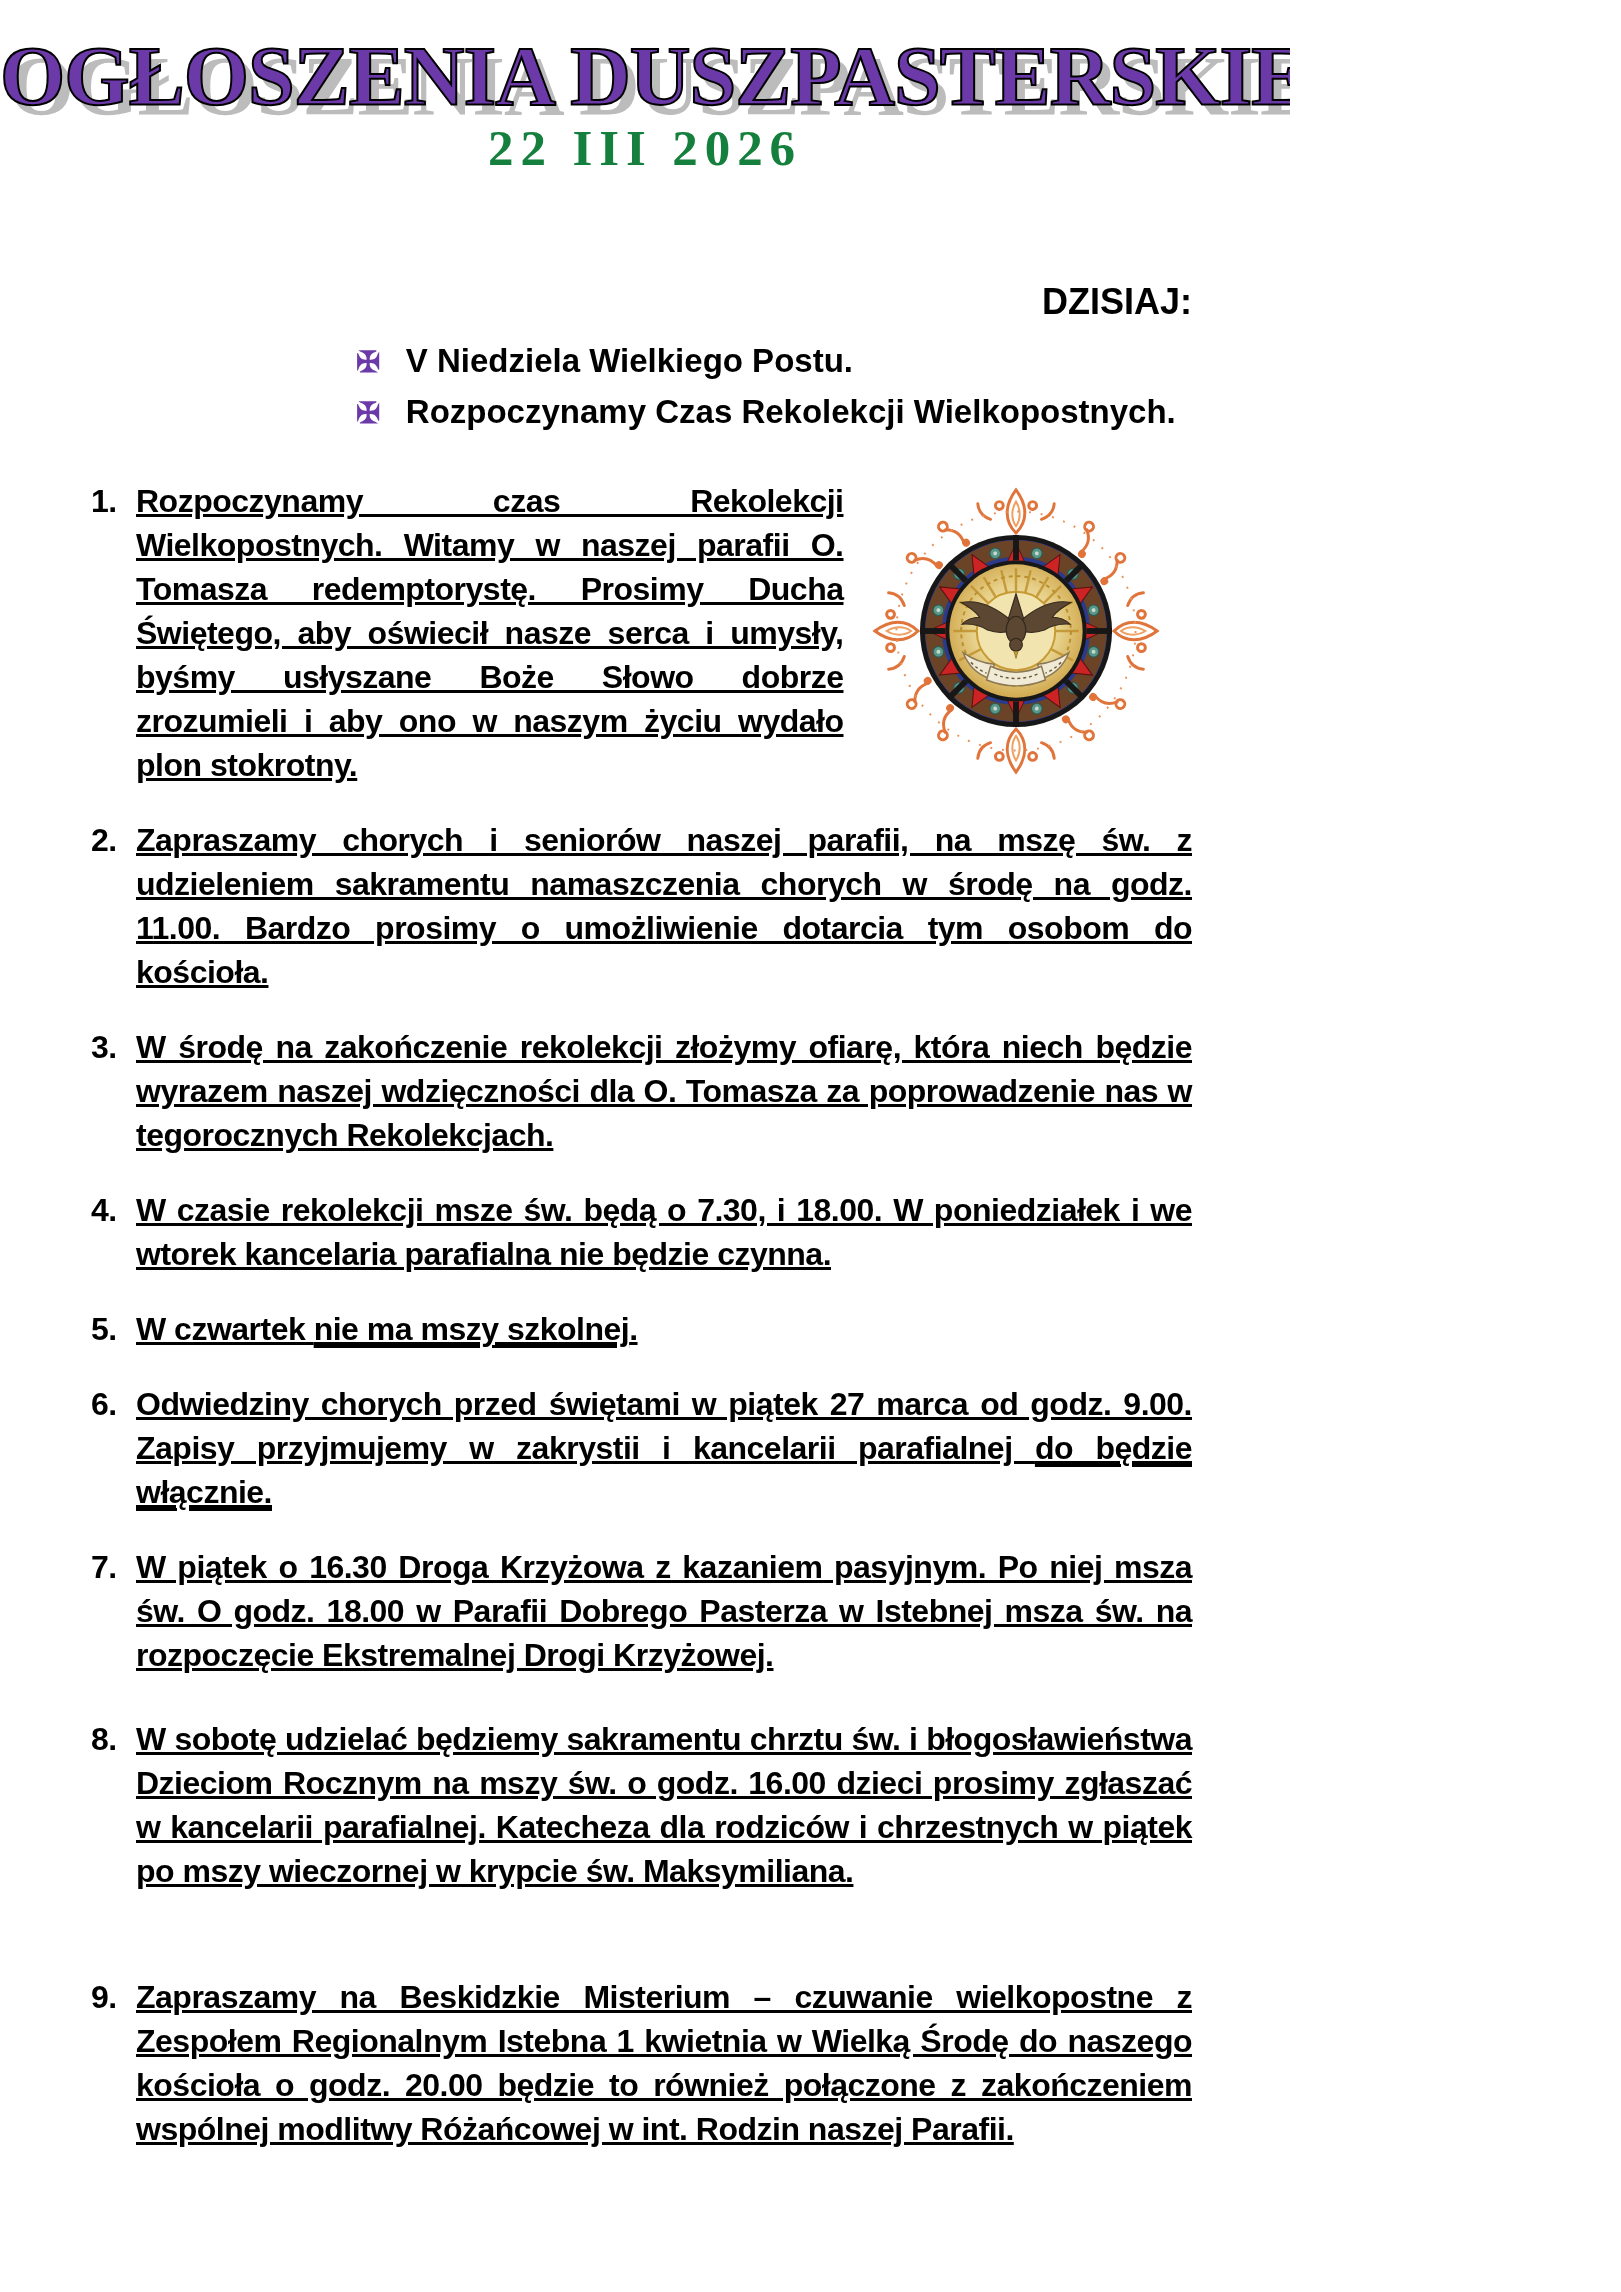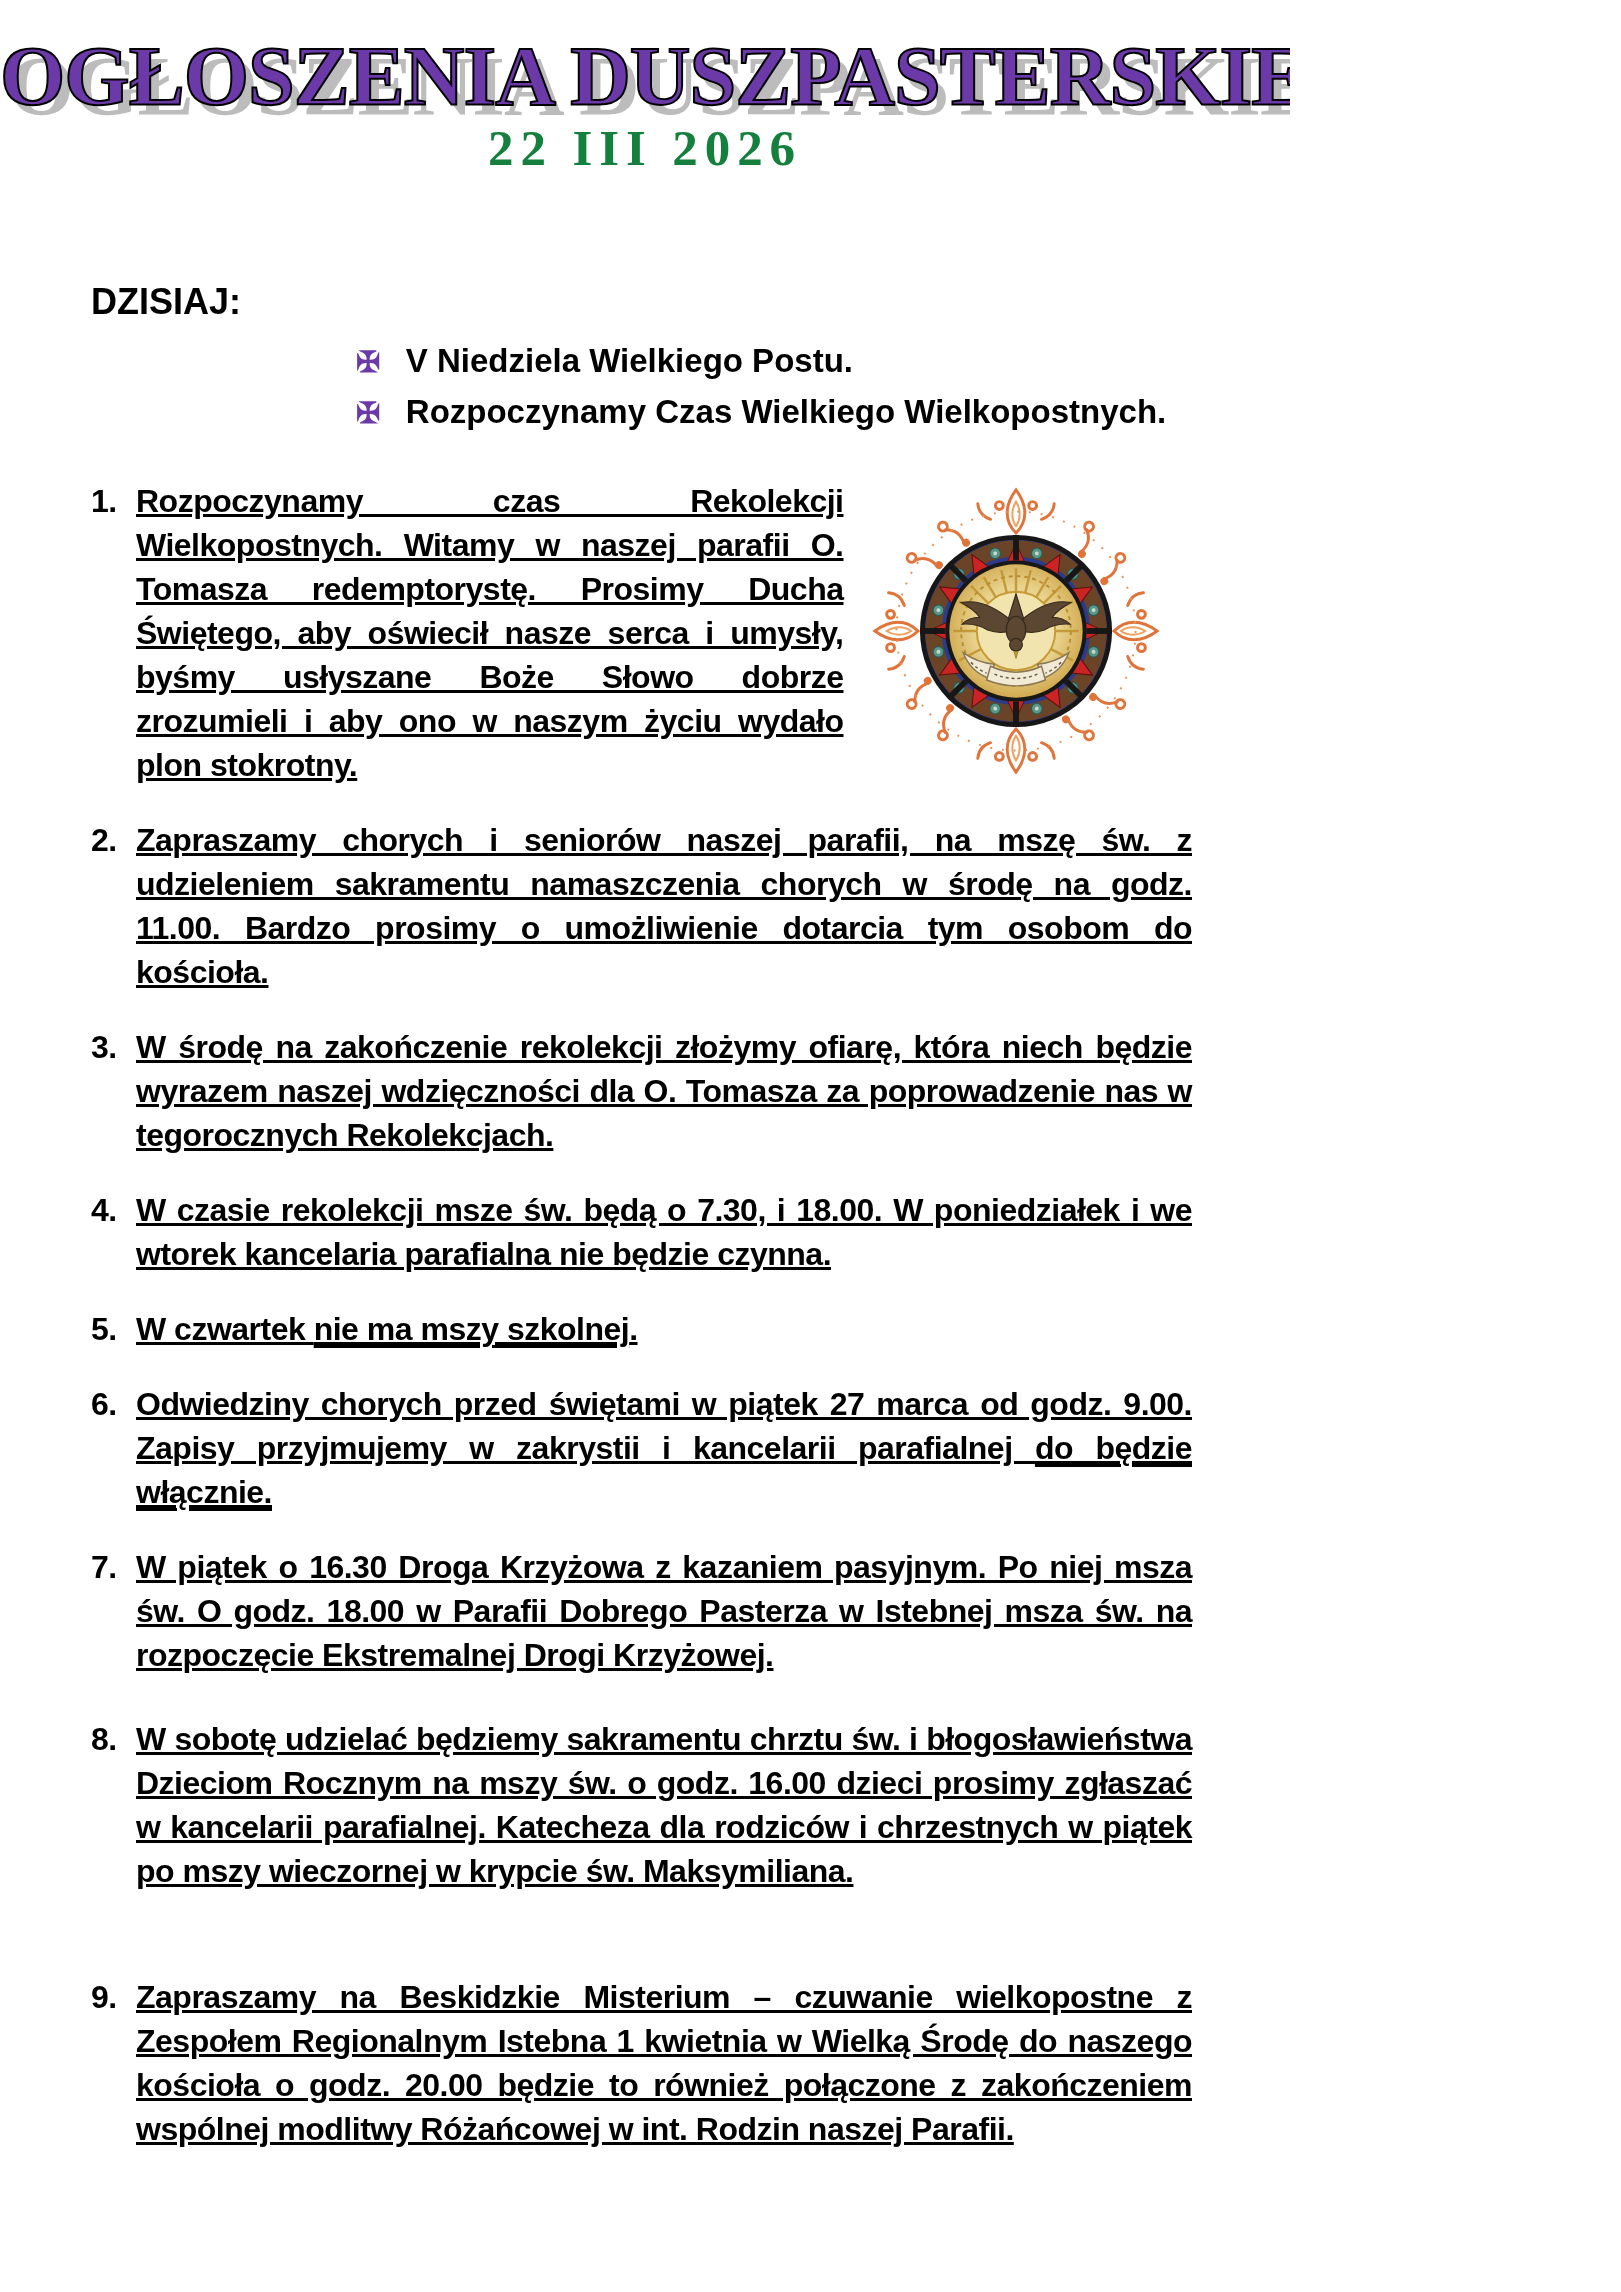--- a/index.html
+++ b/index.html
@@ -29,21 +29,21 @@
   .date{
     font-family:"Liberation Serif",serif;
     font-weight:bold;
     font-size:51px;
     letter-spacing:6.9px;
     margin-top:0px;
     color:#15803d;
   }
   
   .today{ margin:103px 98px 0 91px; }
-  .today-label{ font-size:36px; line-height:44px; }
+  .today-label{ font-size:36px; line-height:44px;text-align:right; }
   .today-list{ list-style:none; margin:11.8px 0 0 265px; padding:0; }
   .today-list li{ display:flex; align-items:baseline; gap:25.5px; font-size:33px; line-height:49px; }
   .cross{ color:var(--accent,#6b39a8); font-size:29px; flex:0 0 auto; }
   
   .announcements{ margin:41px 98px 0 91px;text-decoration:underline; }
   .float-img{
     float:right;
     width:294px;height:304px;
     margin:0 29px 11.8px 25.5px;
   }
@@ -73,21 +73,21 @@
 
   <div class="today">
     <div class="today-label">DZISIAJ:</div>
     <ul class="today-list" id="today-list">
         <li>
           <span class="cross">✠</span>
           <span>V Niedziela Wielkiego Postu.</span>
         </li>
         <li>
           <span class="cross">✠</span>
-          <span>Rozpoczynamy Czas Wielkiego Wielkopostnych.</span>
+          <span>Rozpoczynamy Czas Rekolekcji Wielkopostnych.</span>
         </li>
       </ul>
   </div>
 
   <div class="announcements">
 
     <div class="float-img">
       <svg viewBox="0 0 300 300" width="294" height="304" xmlns="http://www.w3.org/2000/svg">
         <defs>
           <radialGradient id="goldGrad" cx="50%" cy="48%" r="60%">

